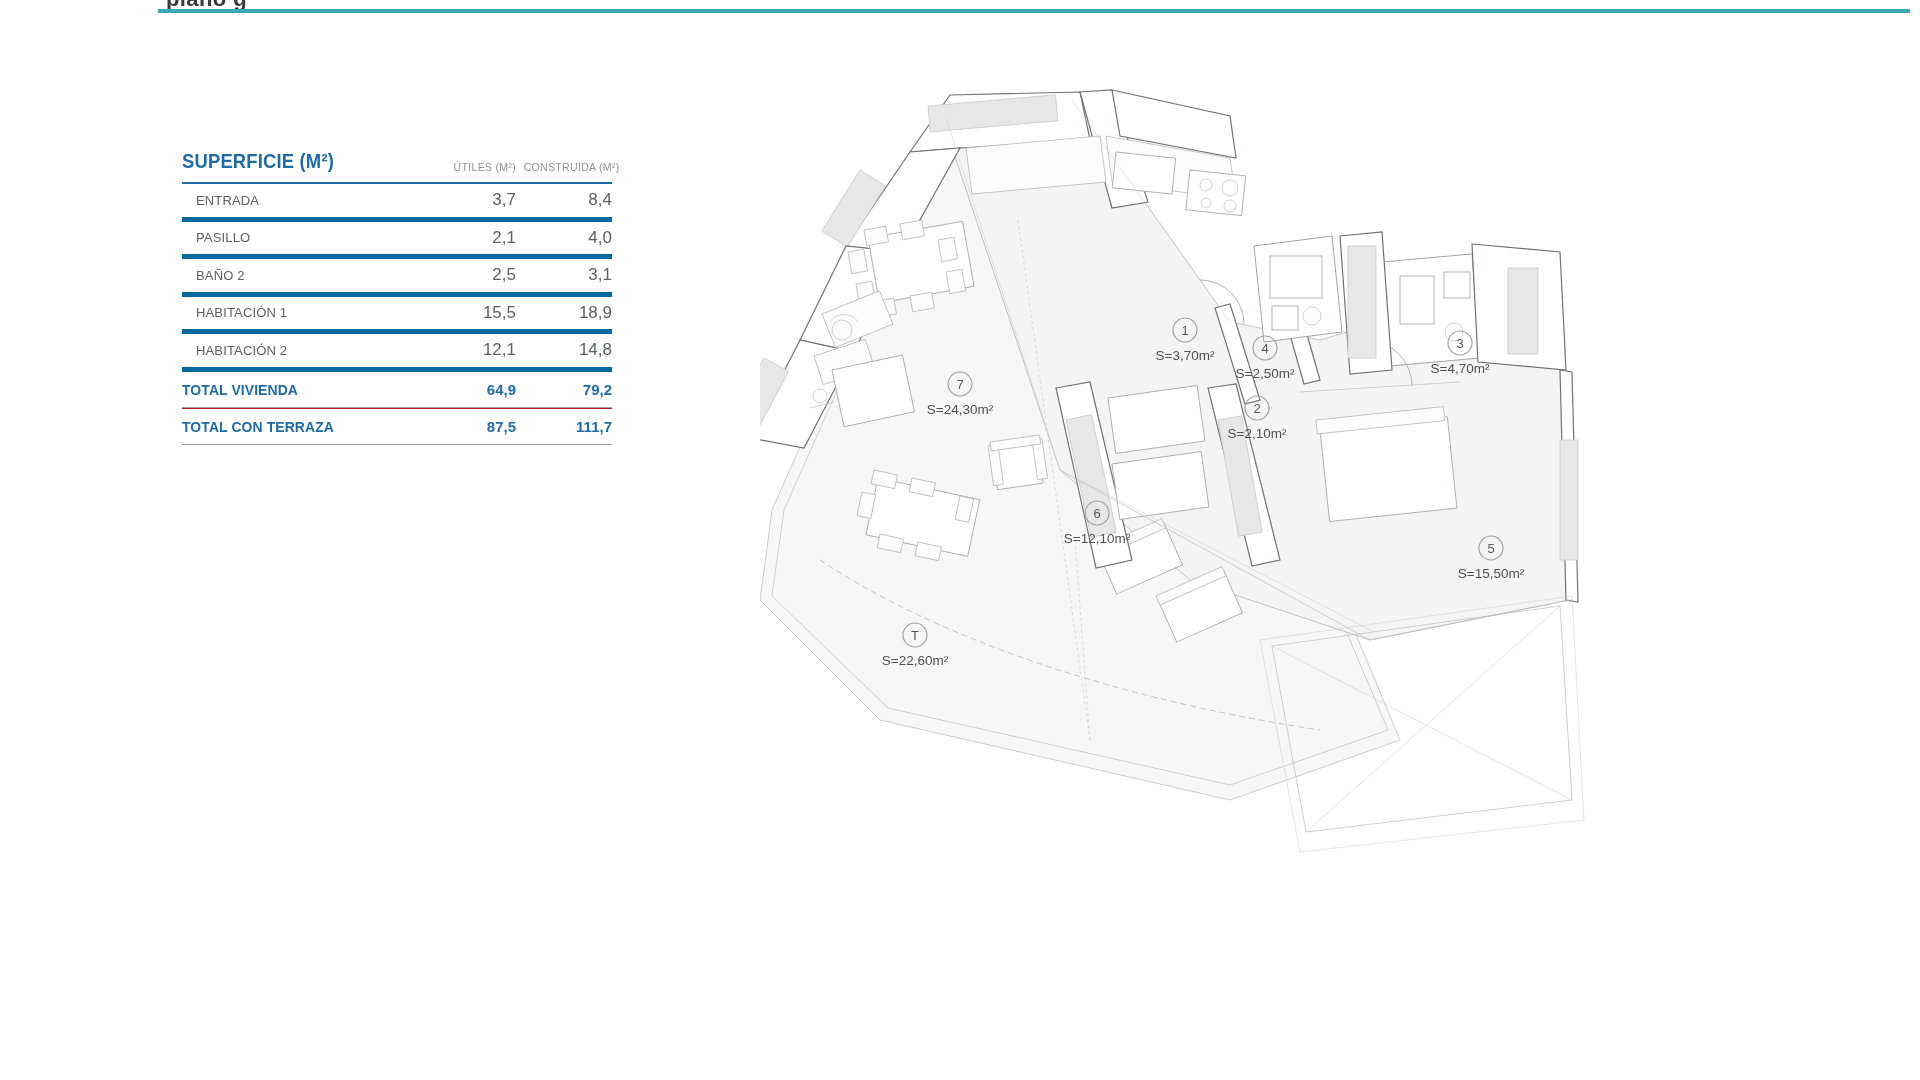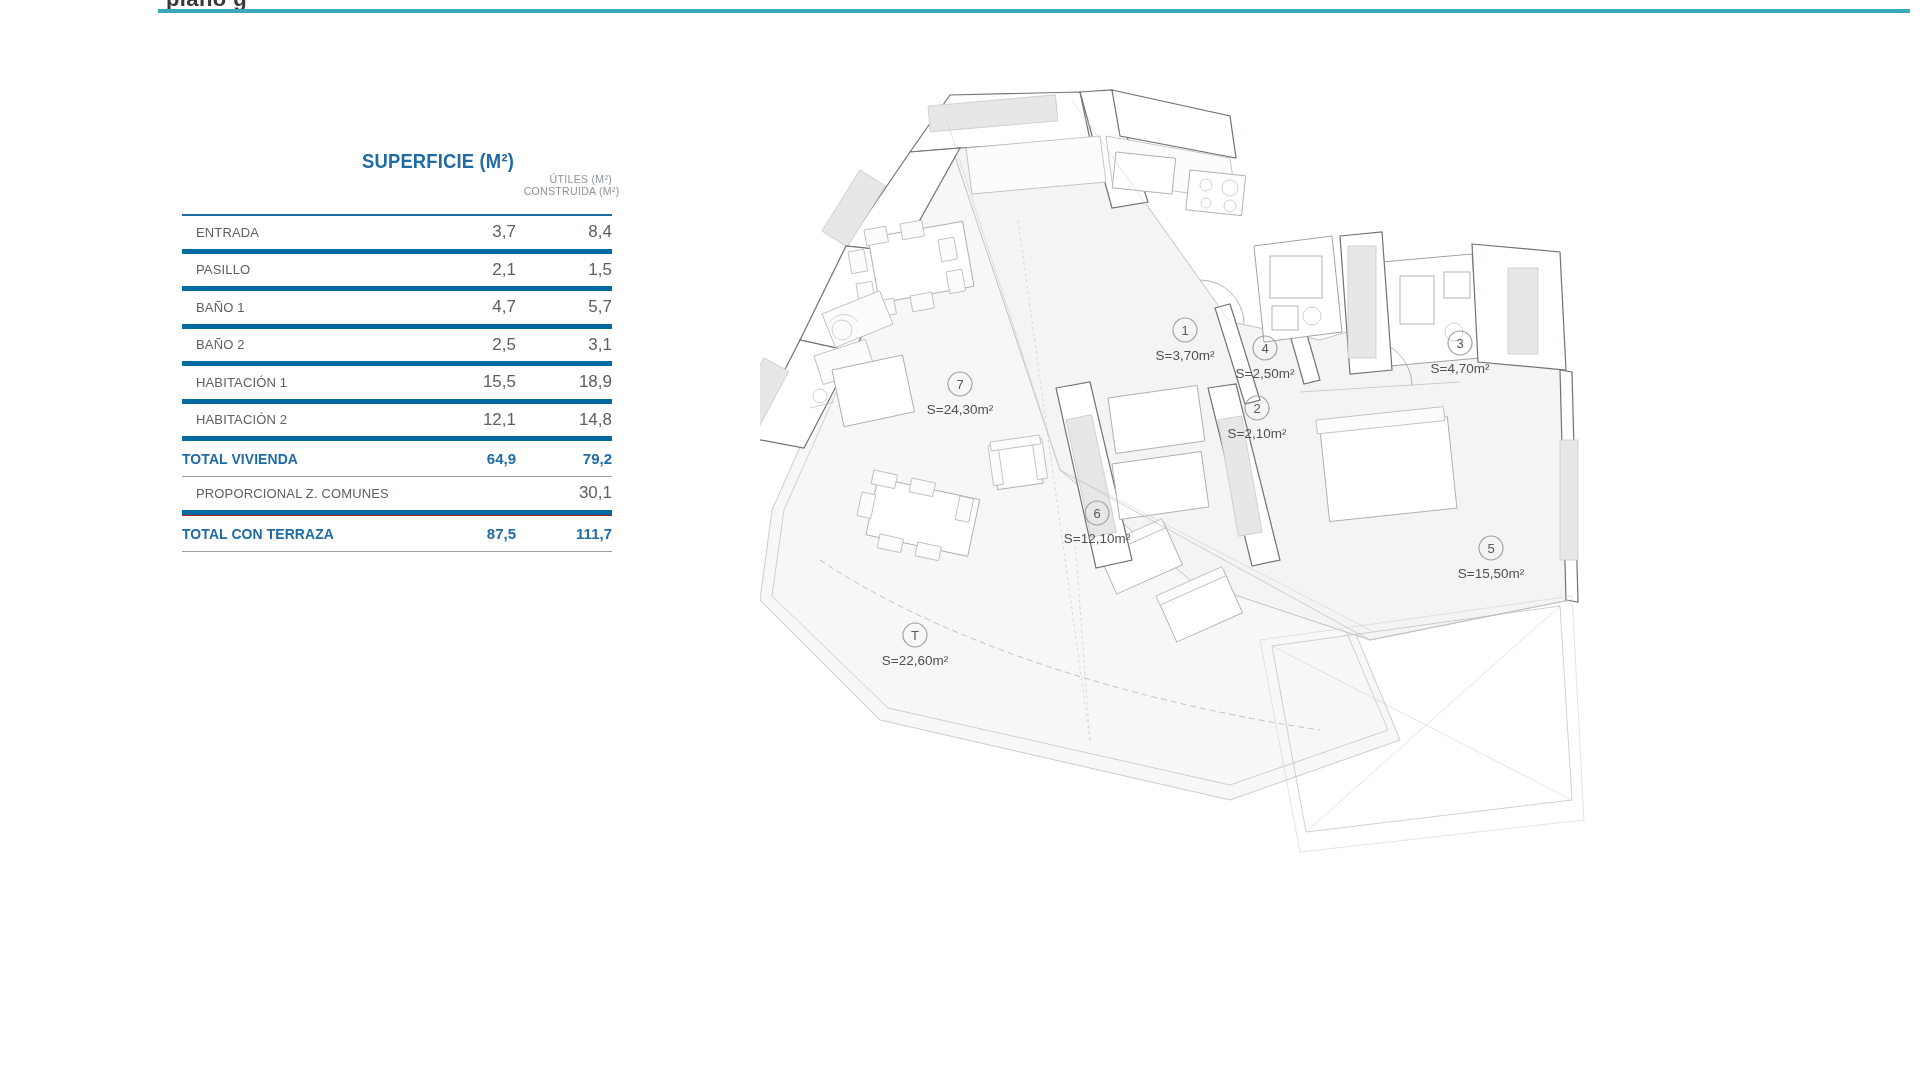--- a/index.html
+++ b/index.html
@@ -25,22 +25,21 @@
     position:absolute;left:158px;top:9px;width:1752px;height:4px;
     background:#3aa9b5;
   }
 
   
   #surface-panel{
     position:absolute;left:182px;top:150px;width:430px;
   }
   #table-title-row{
     display:flex;align-items:flex-end;
-    padding-bottom:17px;
-    flex-direction:column;
+    padding-bottom:9px;
   }
   #table-title{
     font-weight:700;font-size:20px;color:#1f6ba5;
     letter-spacing:.2px;
     transform:scaleX(.92);transform-origin:left bottom;
     flex:0 0 auto;width:250px;
     white-space:nowrap;
   }
   .col-head{
     font-size:11.5px;color:#8d9398;letter-spacing:.3px;
@@ -125,51 +124,41 @@
 
   <div id="table-body">
       <div class="srow">
         <div class="rl">ENTRADA</div>
         <div class="rv v1">3,7</div>
         <div class="rv v2">8,4</div>
       </div>
       <div class="srow">
         <div class="rl">PASILLO</div>
         <div class="rv v1">2,1</div>
-        <div class="rv v2">1,5</div>
-      </div>
-      <div class="srow">
-        <div class="rl">BAÑO 1</div>
-        <div class="rv v1">4,7</div>
-        <div class="rv v2">5,7</div>
+        <div class="rv v2">4,0</div>
       </div>
       <div class="srow">
         <div class="rl">BAÑO 2</div>
         <div class="rv v1">2,5</div>
         <div class="rv v2">3,1</div>
       </div>
       <div class="srow">
         <div class="rl">HABITACIÓN 1</div>
         <div class="rv v1">15,5</div>
         <div class="rv v2">18,9</div>
       </div>
       <div class="srow">
         <div class="rl">HABITACIÓN 2</div>
         <div class="rv v1">12,1</div>
         <div class="rv v2">14,8</div>
       </div>
       <div class="srow total first-sub">
         <div class="rl">TOTAL VIVIENDA</div>
         <div class="rv v1">64,9</div>
         <div class="rv v2">79,2</div>
-      </div>
-      <div class="srow">
-        <div class="rl">PROPORCIONAL Z. COMUNES</div>
-        <div class="rv v1"></div>
-        <div class="rv v2">30,1</div>
       </div>
       <div class="srow total">
         <div class="rl">TOTAL CON TERRAZA</div>
         <div class="rv v1">87,5</div>
         <div class="rv v2">111,7</div>
       </div>
     </div>
 </div>
 
 <div id="floorplan-wrap">

